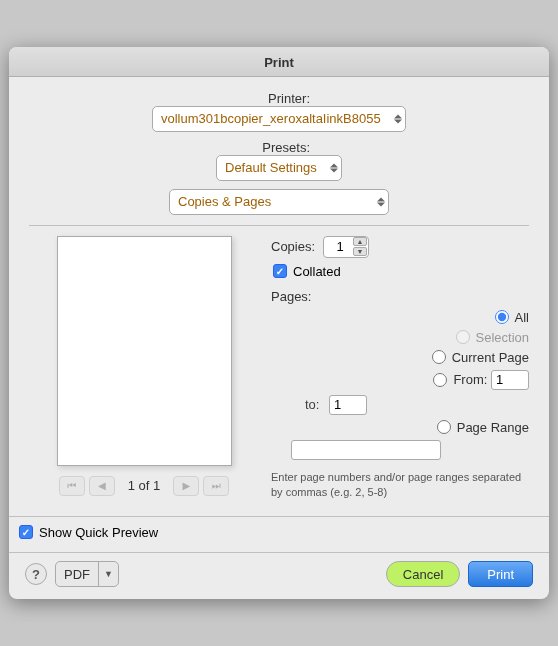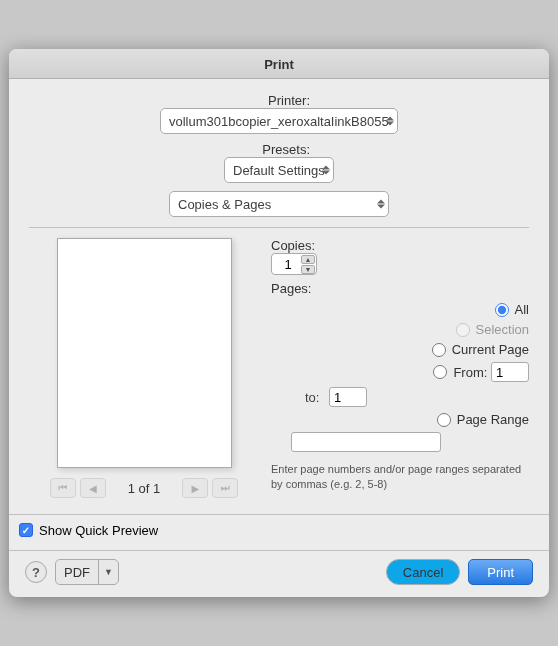--- a/index.html
+++ b/index.html
@@ -49,23 +49,23 @@
       position: relative;
       flex: 1;
     }
     .select-box {
       width: 100%;
       appearance: none;
       -webkit-appearance: none;
       background: white;
       border: 1px solid #aaa;
       border-radius: 5px;
-      padding: 3px 8px 3px 8px;
-      font-size: 13px;
-      color: #404040;
+      padding: 3px 24px 3px 8px;
+      font-size: 13px;
+      color: #a16207;
       height: 26px;
     }
     .select-arrow {
       position: absolute;
       right: 4px;
       top: 50%;
       transform: translateY(-50%);
       display: flex;
       flex-direction: column;
       gap: 1px;
@@ -138,30 +138,29 @@
       font-size: 10px;
       color: #555;
     }
     .nav-btn:disabled, .nav-btn.disabled {
       opacity: 0.4;
       cursor: default;
     }
     .page-count {
       font-size: 13px;
       color: #333;
-      margin: 0 18px;
+      margin: 0 9px;
     }
     .options-area {
       flex: 1;
     }
     .copies-row {
       display: flex;
-      align-items: flex-start;
+      align-items: center;
       margin-bottom: 6px;
-      flex-direction: column;
     }
     .copies-label {
       font-size: 13px;
       color: #333;
       margin-right: 8px;
     }
     .copies-input-wrap {
       position: relative;
       display: flex;
       align-items: center;
@@ -335,21 +334,21 @@
       border-left: 1px solid #aaa;
       padding: 0 5px;
       height: 100%;
       display: flex;
       align-items: center;
       font-size: 9px;
       color: #555;
     }
     .spacer { flex: 1; }
     .cancel-btn {
-      background: #0ea5e9;
+      background: #bef264;
       border: 1px solid #aaa;
       border-radius: 13px;
       padding: 4px 16px;
       font-size: 13px;
       color: #333;
       cursor: pointer;
       margin-right: 8px;
       height: 26px;
     }
     .print-btn {
@@ -433,20 +432,24 @@
           <span class="copies-label">Copies:</span>
           <div class="copies-input-wrap">
             <input class="copies-input" type="text" value="1" style="">
             <div class="stepper">
               <div class="stepper-btn">▲</div>
               <div class="stepper-btn">▼</div>
             </div>
           </div>
         </div>
 
+        <div class="collated-row">
+          <div class="checkbox-blue"></div>
+          <span>Collated</span>
+        </div>
 
         <div class="pages-section-label">Pages:</div>
 
         <div class="radio-row">
           <input type="radio" name="pages" class="radio-input" checked="" style="">
           <span class="radio-label">All</span>
         </div>
 
         <div class="radio-row">
           <input type="radio" name="pages" class="radio-input" disabled="" style="">

